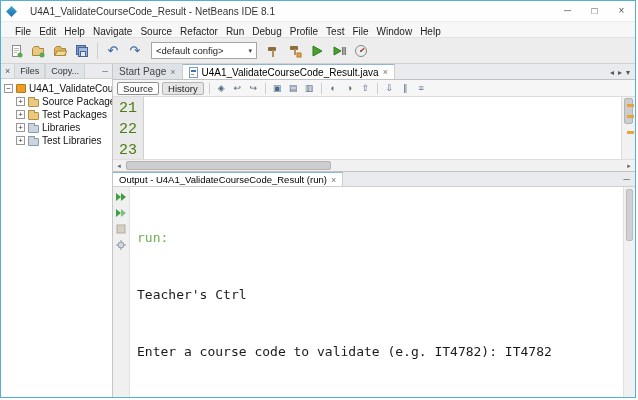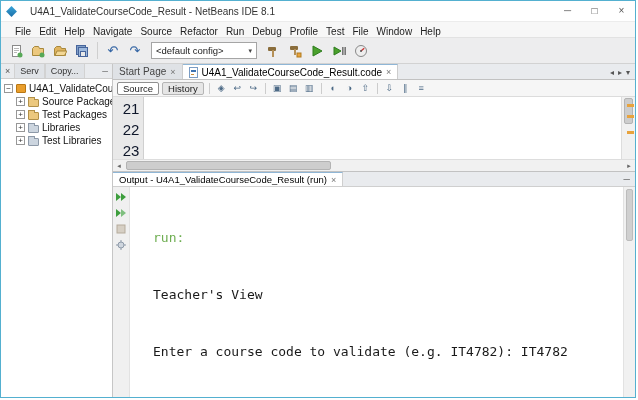--- a/index.html
+++ b/index.html
@@ -57,42 +57,42 @@
   .java-icon::after { content:""; position:absolute; left:1px; bottom:2px; right:3px; height:1px; background:#c88c3c; }
   .tab-controls { margin-left:auto; display:flex; gap:4px; padding:0 5px 2px 0; font-size:8px; color:#555; }
 
   .editor-toolbar { height:17px; background:#f6f6f6; border-bottom:1px solid #dcdcdc; display:flex; align-items:center; gap:3px; padding-left:4px; font-size:9.5px; flex:0 0 auto; }
   .view-btn { border:1px solid #b5b5b5; background:#e6e6e6; padding:0 5px; height:13px; line-height:11px; border-radius:2px; color:#222; }
   .view-btn.active { background:#fff; border-color:#8f8f8f; }
   .esep { width:1px; height:11px; background:#ccc; margin:0 2px; }
   .eicon { width:13px; text-align:center; font-size:9px; color:#4d6a86; }
 
   .code-area { height:62px; display:flex; background:#fff; flex:0 0 auto; }
-  .gutter { width:31px; flex:0 0 auto; background:#e9e9e9; border-right:1px solid #d0d0d0; font-family:Liberation Sans, sans-serif; font-size:15px; line-height:21px; color:#0f172a; padding:1px 0 0 6px;text-align:center; }
+  .gutter { width:31px; flex:0 0 auto; background:#e9e9e9; border-right:1px solid #d0d0d0; font-family:Liberation Mono, monospace; font-size:15px; line-height:21px; color:#4d7c0f; padding:1px 0 0 6px; }
   .gutter div { height:21px; }
   .code-col { flex:1; font-family:"DejaVu Sans Mono",monospace; font-size:15px; line-height:21px; padding-top:1px; white-space:pre; overflow:hidden; color:#000; }
   .code-line { height:21px; }
   .vscroll { width:14px; flex:0 0 auto; background:#f1f1f1; border-left:1px solid #ddd; position:relative; }
   .vthumb { position:absolute; top:1px; left:2px; right:2px; height:26px; background:#cdcdcd; border:1px solid #b3b3b3; border-radius:2px; }
   .warn-mark { position:absolute; right:1px; width:7px; height:3px; background:#e8a33d; }
 
   .hscroll { height:12px; background:#f1f1f1; border-top:1px solid #ddd; display:flex; align-items:center; position:relative; flex:0 0 auto; }
   .harrow { width:12px; text-align:center; font-size:7px; color:#666; }
   .harrow.right { margin-left:auto; }
   .hthumb { position:absolute; left:13px; width:205px; top:1px; bottom:1px; background:#cdcdcd; border:1px solid #b3b3b3; border-radius:2px; }
 
   
   .output { flex:1; display:flex; flex-direction:column; border-top:1px solid #c2c2c2; min-height:0; }
   .output-tabs { height:15px; background:#e9ebee; border-bottom:1px solid #cfcfcf; display:flex; align-items:flex-end; font-size:9.5px; flex:0 0 auto; }
   .otab { display:flex; align-items:center; gap:4px; background:#fff; height:14px; padding:0 6px; border-right:1px solid #cfcfcf; border-top:1px solid #8fb6d6; white-space:nowrap; color:#000; }
   .output-min { margin-left:auto; padding:0 5px 2px 0; font-size:9px; color:#555; }
   .output-body { flex:1; display:flex; min-height:0; background:#fff; }
   .output-gutter { width:17px; flex:0 0 auto; background:#f0f0f0; border-right:1px solid #e2e2e2; display:flex; flex-direction:column; align-items:center; gap:4px; padding-top:4px; }
   .ogbtn { width:13px; height:12px; display:flex; align-items:center; justify-content:center; }
-  .console { flex:1; font-family:"DejaVu Sans Mono",monospace; font-size:13px; line-height:19px; padding:3px 0 0 7px; white-space:pre; color:#1a1a1a; overflow:hidden;margin-left:16px; }
+  .console { flex:1; font-family:"DejaVu Sans Mono",monospace; font-size:13px; line-height:19px; padding:3px 0 0 7px; white-space:pre; color:#1a1a1a; overflow:hidden; }
   .line-target { color:#6fae52; }
   .output-vscroll { width:12px; flex:0 0 auto; background:#f1f1f1; border-left:1px solid #e2e2e2; position:relative; }
   .ovthumb { position:absolute; top:2px; left:2px; right:2px; height:52px; background:#d0d0d0; border:1px solid #bcbcbc; border-radius:2px; }
 </style>
 </head>
 <body>
 
 <div class="window">
 
   <div class="titlebar">
@@ -191,21 +191,21 @@
           <circle cx="7" cy="7" r="1" fill="#555"></circle>
         </svg>
       </span>
   </div>
 
   <div class="main">
 
     <div class="explorer">
       <div class="explorer-tabs">
         <span class="ex-close">×</span>
-        <span class="etab">Serv</span>
+        <span class="etab">Files</span>
         <span class="etab">Copy...</span>
         <span class="ex-min">─</span>
       </div>
       <div class="tree">
         <div class="trow">
           <span class="twisty">−</span>
           <span class="proj-icon"></span>
           <span>U4A1_ValidateCourseCode</span>
         </div>
         <div class="trow child">
@@ -233,21 +233,21 @@
 
     <div class="workspace">
 
       <div class="editor-tabs">
         <div class="dtab">
           <span>Start Page</span>
           <span class="tab-close">×</span>
         </div>
         <div class="dtab active">
           <span class="java-icon"></span>
-          <span>U4A1_ValidateCourseCode_Result.code</span>
+          <span>U4A1_ValidateCourseCode_Result.java</span>
           <span class="tab-close">×</span>
         </div>
         <div class="tab-controls">
           <span>◂</span>
           <span>▸</span>
           <span>▾</span>
         </div>
       </div>
 
       <div class="editor-toolbar">
@@ -325,21 +325,21 @@
               </span>
             <span class="ogbtn">
                 <svg width="12" height="12">
                   <circle cx="6" cy="6" r="3" fill="#cfd6de" stroke="#8d99a8"></circle>
                   <path d="M6 1v2M6 9v2M1 6h2M9 6h2" stroke="#8d99a8"></path>
                 </svg>
               </span>
           </div>
           <div class="console">
             <div class="line-target">run:</div>
-            <div>Teacher's View</div>
+            <div>Teacher's Ctrl</div>
             <div>Enter a course code to validate (e.g. IT4782): IT4782</div>
             
             
           </div>
           <div class="output-vscroll">
             <div class="ovthumb"></div>
           </div>
         </div>
       </div>
 

